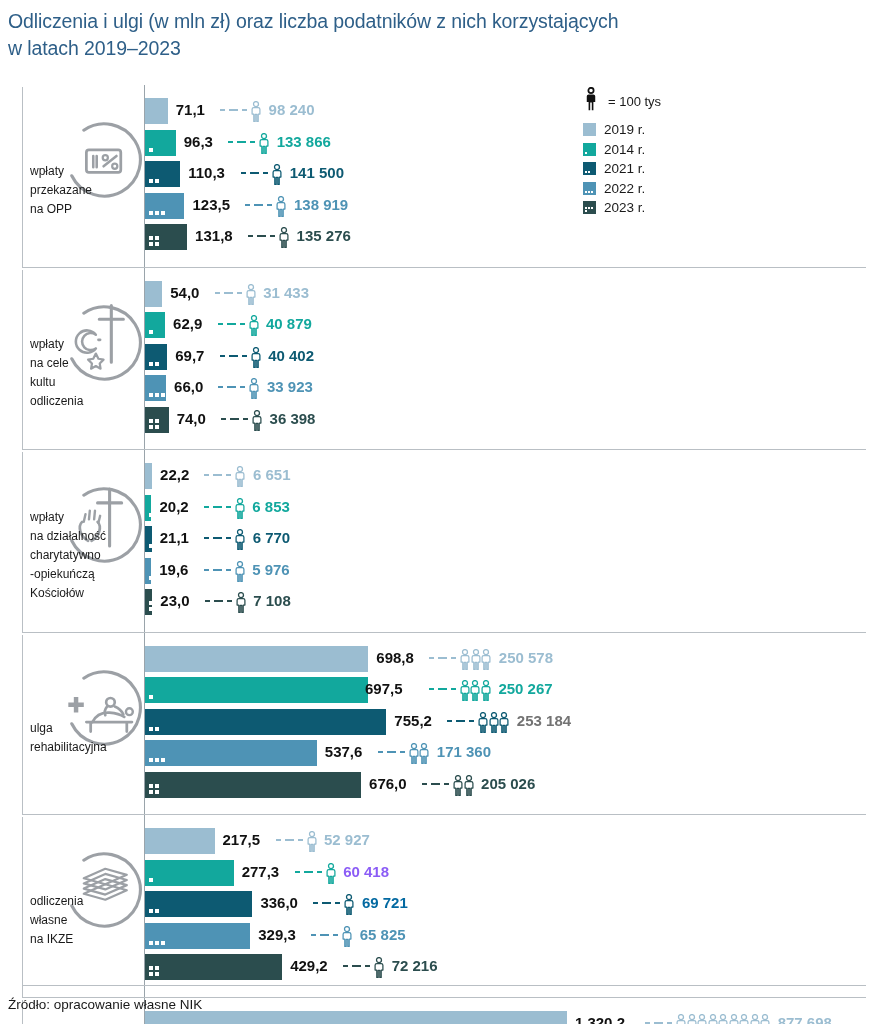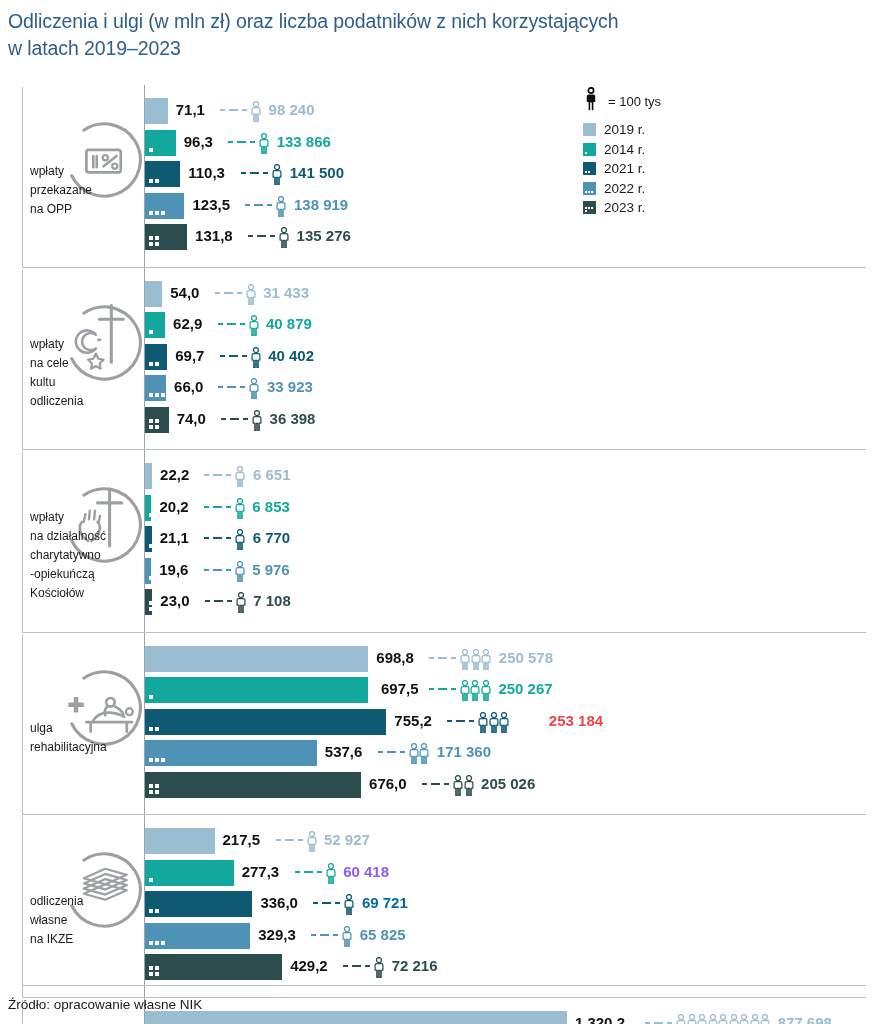--- a/index.html
+++ b/index.html
@@ -545,21 +545,21 @@
               <path d="M1.1 8.2 Q1.1 6.6 2.8 6.6 L7.2 6.6 Q8.9 6.6 8.9 8.2 L8.9 13.1 L7.2 13.1 L7.2 20.4 L5.8 20.4 L5.8 13.4 L4.2 13.4 L4.2 20.4 L2.8 20.4 L2.8 13.1 L1.1 13.1 Z" fill="none" stroke="#9bbdd1" stroke-width="1.25" stroke-linejoin="round"></path>
             </svg></div>
           <div class="count" style="left: 498.836px; color: rgb(155, 189, 209);">250 578</div>
         </div>
         <div class="row" style="top: 44.5px; width: 874px;">
           <div class="bar" style="width: 222.921px; background: rgb(18, 168, 157);">
             <div class="dots" style="width: 22px;">
               <i></i>
             </div>
           </div>
-          <div class="value" style="left: 381px;">697,5</div>
+          <div class="value" style="left: 365px;">697,5</div>
           <div class="dashes" style="left: 428.921px;"><i style="width: 5px; background: rgb(18, 168, 157);"></i><i style="width: 9px; background: rgb(18, 168, 157);"></i><i style="width: 5px; background: rgb(18, 168, 157);"></i></div>
           <div class="pictos" style="left: 459.921px;"><svg width="10" height="21" viewBox="0 0 10 21" style="margin-right: 0.5px;">
               <circle cx="5" cy="3.1" r="2.5" fill="none" stroke="#12a89d" stroke-width="1.3"></circle>
               <path d="M1.1 8.2 Q1.1 6.6 2.8 6.6 L7.2 6.6 Q8.9 6.6 8.9 8.2 L8.9 13.1 L7.2 13.1 L7.2 20.4 L5.8 20.4 L5.8 13.4 L4.2 13.4 L4.2 20.4 L2.8 20.4 L2.8 13.1 L1.1 13.1 Z" fill="none" stroke="#12a89d" stroke-width="1.25" stroke-linejoin="round"></path>
             </svg><svg width="10" height="21" viewBox="0 0 10 21" style="margin-right: 0.5px;">
               <circle cx="5" cy="3.1" r="2.5" fill="none" stroke="#12a89d" stroke-width="1.3"></circle>
               <path d="M1.1 8.2 Q1.1 6.6 2.8 6.6 L7.2 6.6 Q8.9 6.6 8.9 8.2 L8.9 13.1 L7.2 13.1 L7.2 20.4 L5.8 20.4 L5.8 13.4 L4.2 13.4 L4.2 20.4 L2.8 20.4 L2.8 13.1 L1.1 13.1 Z" fill="none" stroke="#12a89d" stroke-width="1.25" stroke-linejoin="round"></path>
             </svg><svg width="10" height="21" viewBox="0 0 10 21" style="margin-right: 0.5px;">
               <circle cx="5" cy="3.1" r="2.5" fill="none" stroke="#12a89d" stroke-width="1.3"></circle>
               <path d="M1.1 8.2 Q1.1 6.6 2.8 6.6 L7.2 6.6 Q8.9 6.6 8.9 8.2 L8.9 13.1 L7.2 13.1 L7.2 20.4 L5.8 20.4 L5.8 13.4 L4.2 13.4 L4.2 20.4 L2.8 20.4 L2.8 13.1 L1.1 13.1 Z" fill="none" stroke="#12a89d" stroke-width="1.25" stroke-linejoin="round"></path>
@@ -578,21 +578,21 @@
           <div class="pictos" style="left: 478.362px;"><svg width="10" height="21" viewBox="0 0 10 21" style="margin-right: 0.5px;">
               <circle cx="5" cy="3.1" r="2.5" fill="none" stroke="#0d5a72" stroke-width="1.3"></circle>
               <path d="M1.1 8.2 Q1.1 6.6 2.8 6.6 L7.2 6.6 Q8.9 6.6 8.9 8.2 L8.9 13.1 L7.2 13.1 L7.2 20.4 L5.8 20.4 L5.8 13.4 L4.2 13.4 L4.2 20.4 L2.8 20.4 L2.8 13.1 L1.1 13.1 Z" fill="none" stroke="#0d5a72" stroke-width="1.25" stroke-linejoin="round"></path>
             </svg><svg width="10" height="21" viewBox="0 0 10 21" style="margin-right: 0.5px;">
               <circle cx="5" cy="3.1" r="2.5" fill="none" stroke="#0d5a72" stroke-width="1.3"></circle>
               <path d="M1.1 8.2 Q1.1 6.6 2.8 6.6 L7.2 6.6 Q8.9 6.6 8.9 8.2 L8.9 13.1 L7.2 13.1 L7.2 20.4 L5.8 20.4 L5.8 13.4 L4.2 13.4 L4.2 20.4 L2.8 20.4 L2.8 13.1 L1.1 13.1 Z" fill="none" stroke="#0d5a72" stroke-width="1.25" stroke-linejoin="round"></path>
             </svg><svg width="10" height="21" viewBox="0 0 10 21" style="margin-right: 0.5px;">
               <circle cx="5" cy="3.1" r="2.5" fill="none" stroke="#0d5a72" stroke-width="1.3"></circle>
               <path d="M1.1 8.2 Q1.1 6.6 2.8 6.6 L7.2 6.6 Q8.9 6.6 8.9 8.2 L8.9 13.1 L7.2 13.1 L7.2 20.4 L5.8 20.4 L5.8 13.4 L4.2 13.4 L4.2 20.4 L2.8 20.4 L2.8 13.1 L1.1 13.1 Z" fill="none" stroke="#0d5a72" stroke-width="1.25" stroke-linejoin="round"></path>
             </svg></div>
-          <div class="count" style="left: 516.862px; color: #ef4444; margin-left: 32px;">253 184</div>
+          <div class="count" style="left: 516.862px; color: #737373;">253 184</div>
         </div>
         <div class="row" style="top: 107.5px; width: 874px;">
           <div class="bar" style="width: 171.817px; background: rgb(78, 147, 181);">
             <div class="dots" style="width: 22px;">
               <i></i>
               <i></i>
               <i></i>
             </div>
           </div>
           <div class="value" style="left: 324.817px;">537,6</div>

